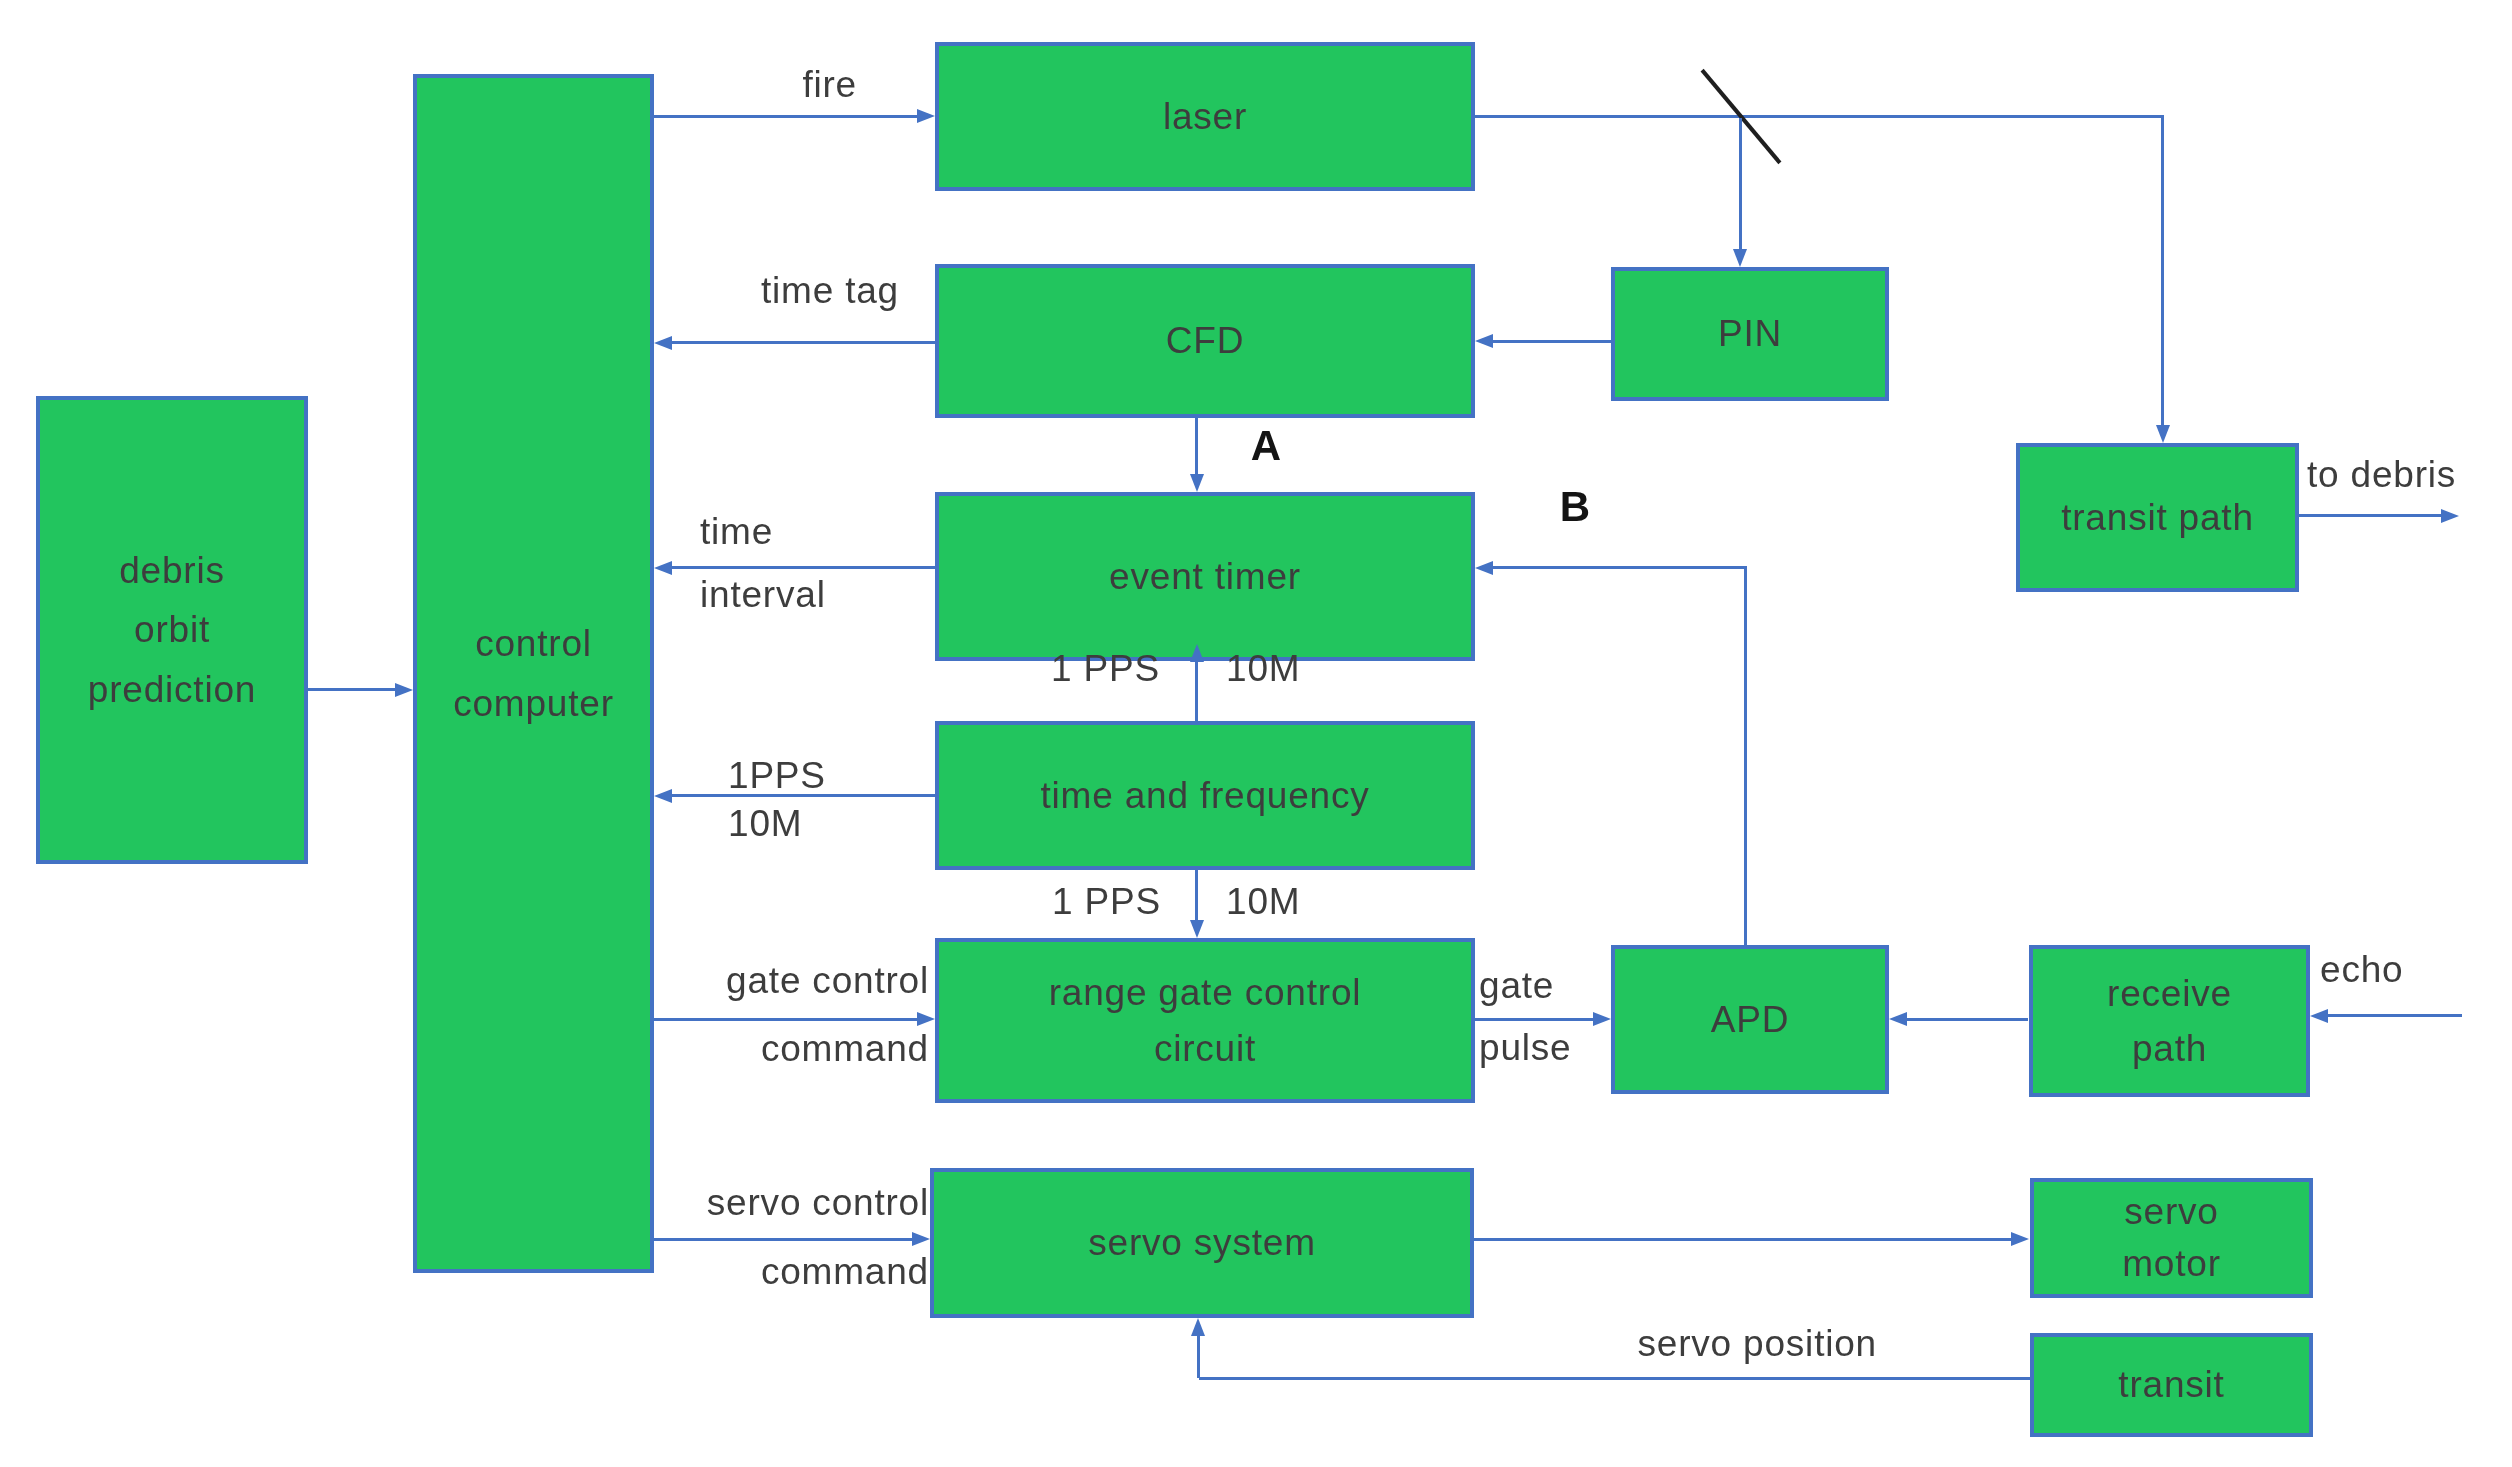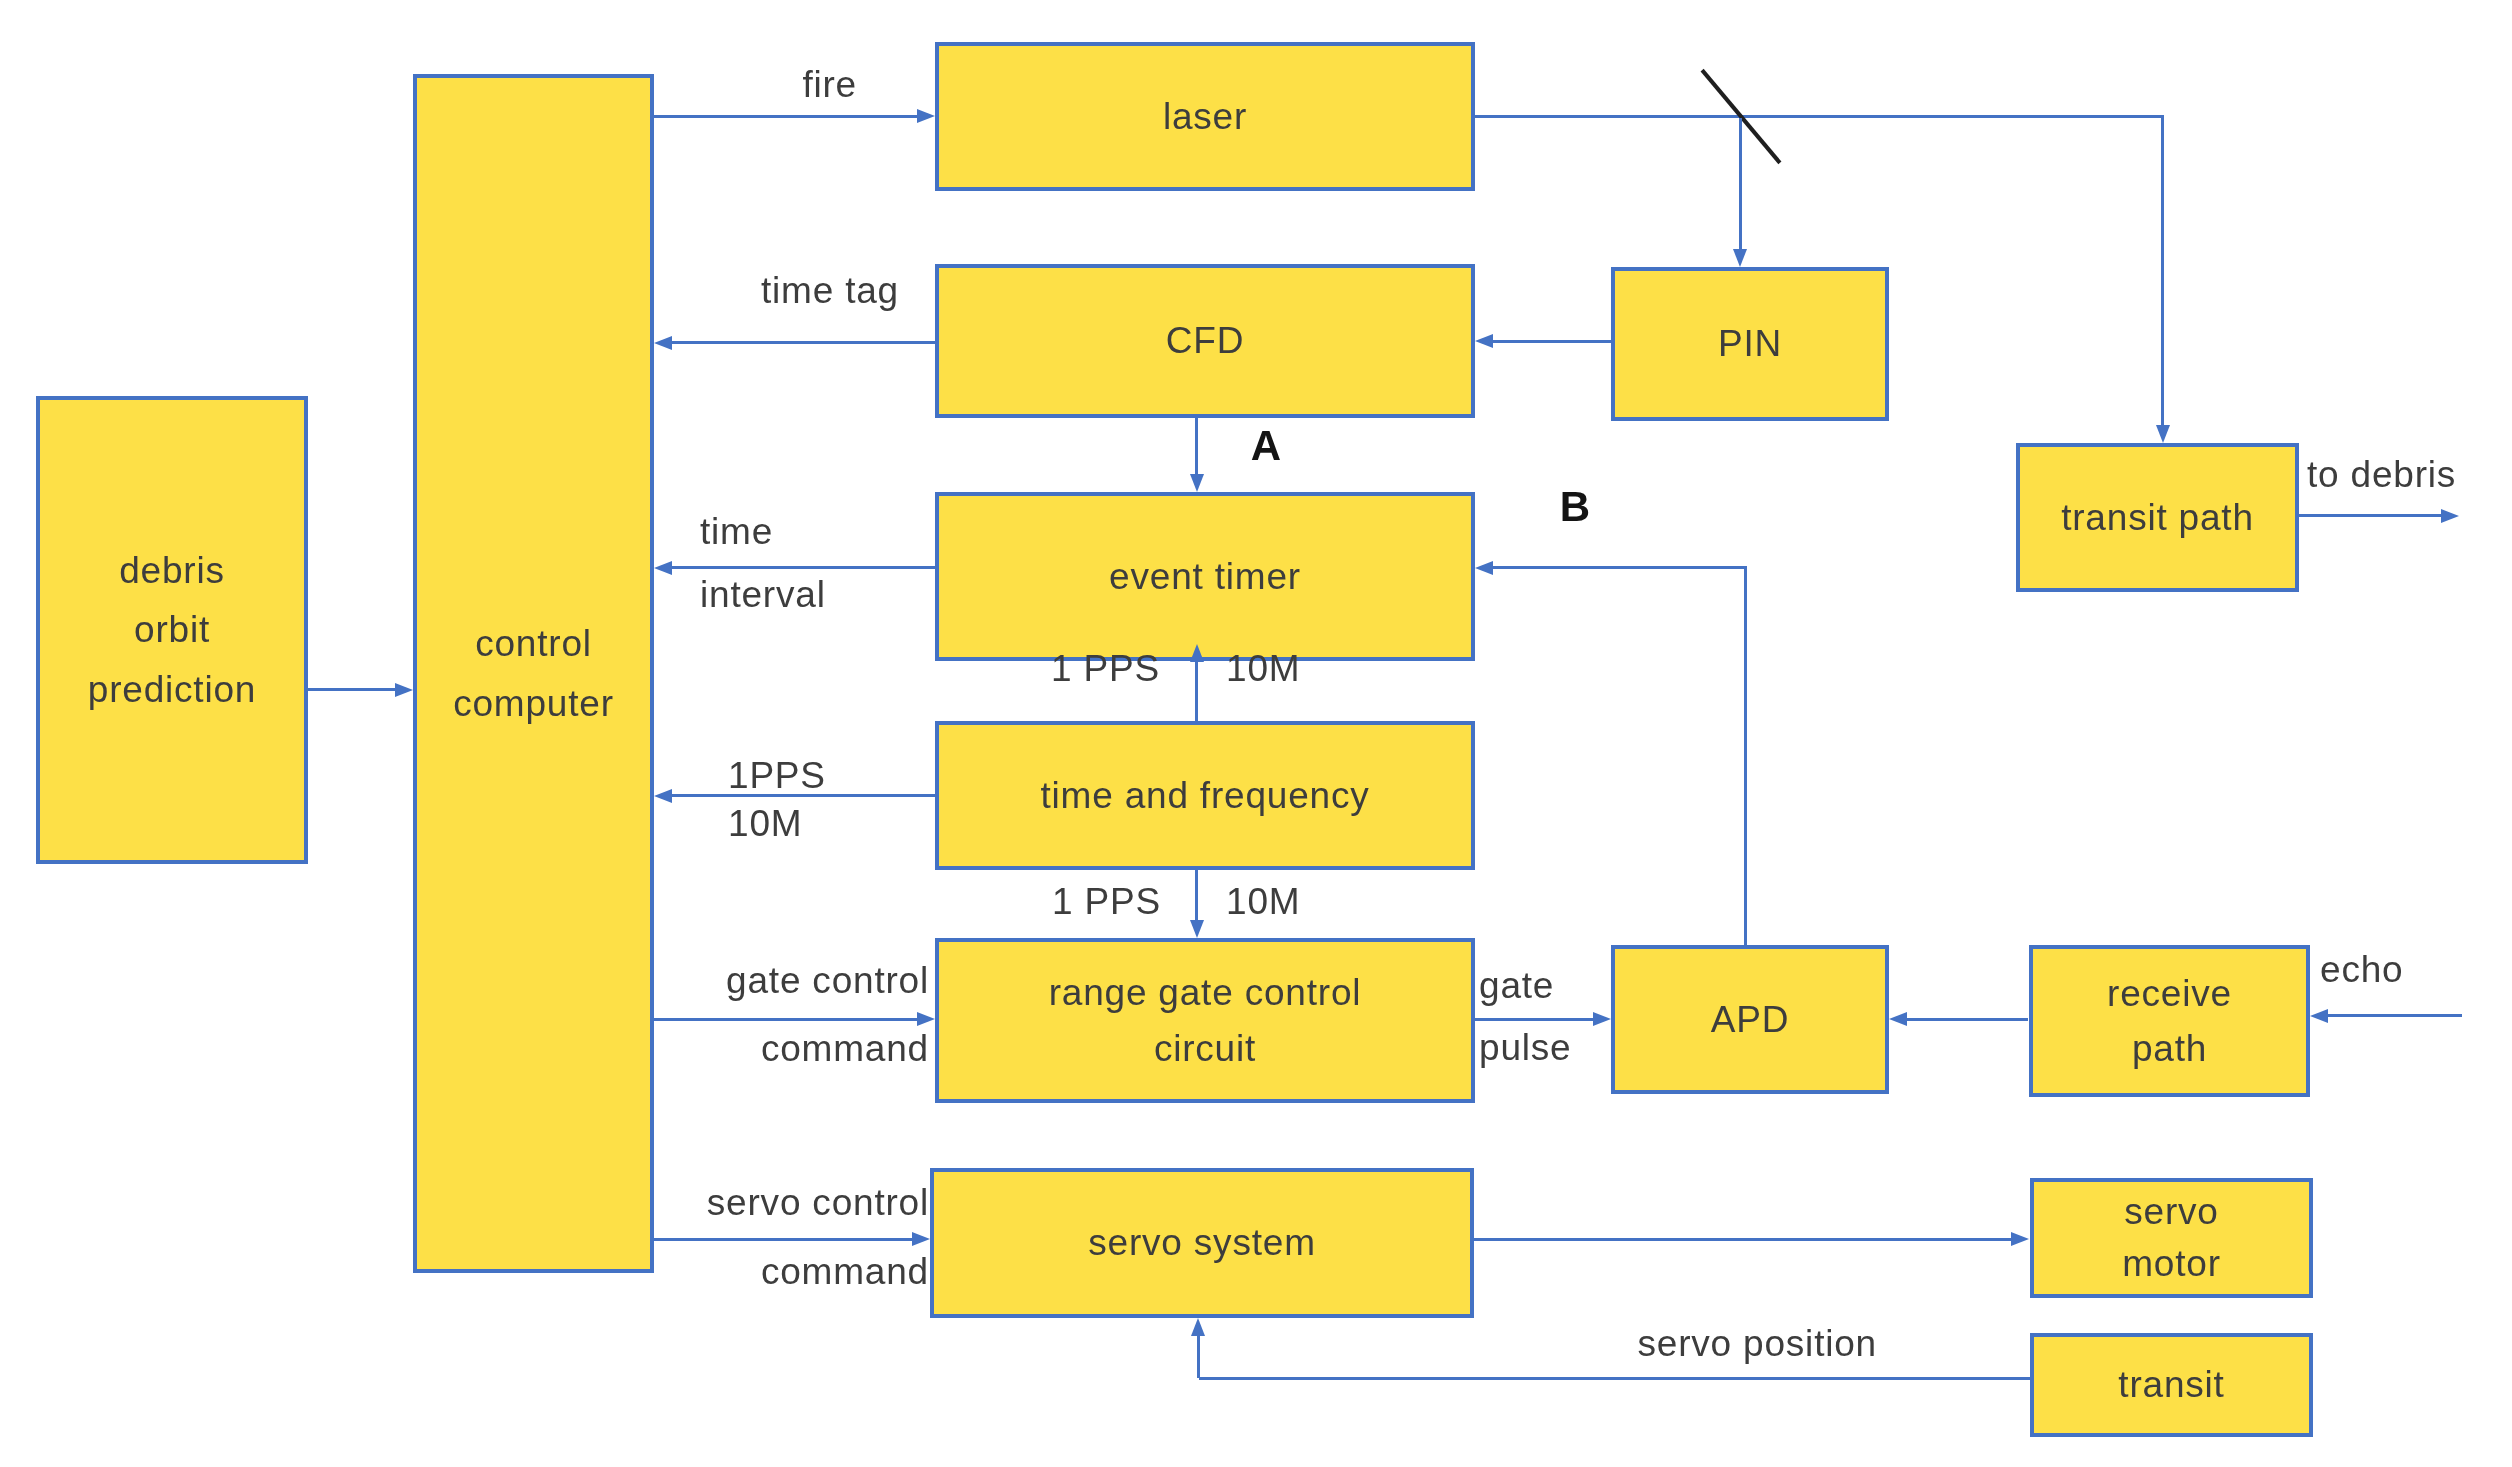--- a/index.html
+++ b/index.html
@@ -6,21 +6,21 @@
     --line:#4472c4; --border:#4472c4; --text:#3d3d3d;
     --annotation:#141414; --beam-splitter:#1f1f1f; --bg:#ffffff;
   }
   html,body{margin:0;padding:0;background:var(--bg);}
   #canvas{
     position:relative; width:2512px; height:1467px; background:var(--bg);
     font-family:"Liberation Sans","DejaVu Sans",sans-serif; overflow:hidden;
   }
   .box{
     position:absolute; box-sizing:border-box; border:4px solid var(--border);
-    background:#fde047; display:flex; align-items:center; justify-content:center;
+    background:#22c55e; display:flex; align-items:center; justify-content:center;
     text-align:center; color:var(--text); font-size:37px; letter-spacing:0.8px;
     line-height:1.6; white-space:pre-line;
   }
   .hline{position:absolute; height:3.2px; background:var(--line);}
   .vline{position:absolute; width:3.2px;  background:var(--line);}
   .ar{position:absolute; width:0; height:0; border-style:solid;}
   .ar-r{border-width:7.3px 0 7.3px 18px;  border-color:transparent transparent transparent var(--line);}
   .ar-l{border-width:7.3px 18px 7.3px 0;  border-color:transparent var(--line) transparent transparent;}
   .ar-d{border-width:18px 7.3px 0 7.3px;  border-color:var(--line) transparent transparent transparent;}
   .ar-u{border-width:0 7.3px 18px 7.3px;  border-color:transparent transparent var(--line) transparent;}
@@ -42,21 +42,21 @@
 orbit
 prediction</div>
 
   <div class="box" style="left:413px;top:74px;width:241px;height:1199px;">control
 computer</div>
 
   <div class="box" style="left:935px;top:42px;width:540px;height:149px;">laser</div>
 
   <div class="box" style="left:935px;top:264px;width:540px;height:154px;">CFD</div>
 
-  <div class="box" style="left:1611px;top:267px;width:278px;height:154px;">PIN</div>
+  <div class="box" style="left:1611px;top:267px;width:278px;height:134px;">PIN</div>
 
   <div class="box" style="left:935px;top:492px;width:540px;height:169px;">event timer</div>
 
   <div class="box" style="left:935px;top:721px;width:540px;height:149px;">time and frequency</div>
 
   <div class="box" style="left:935px;top:938px;width:540px;height:165px;line-height:1.5;">range gate control
 circuit</div>
 
   <div class="box" style="left:930px;top:1168px;width:544px;height:150px;">servo system</div>
 

